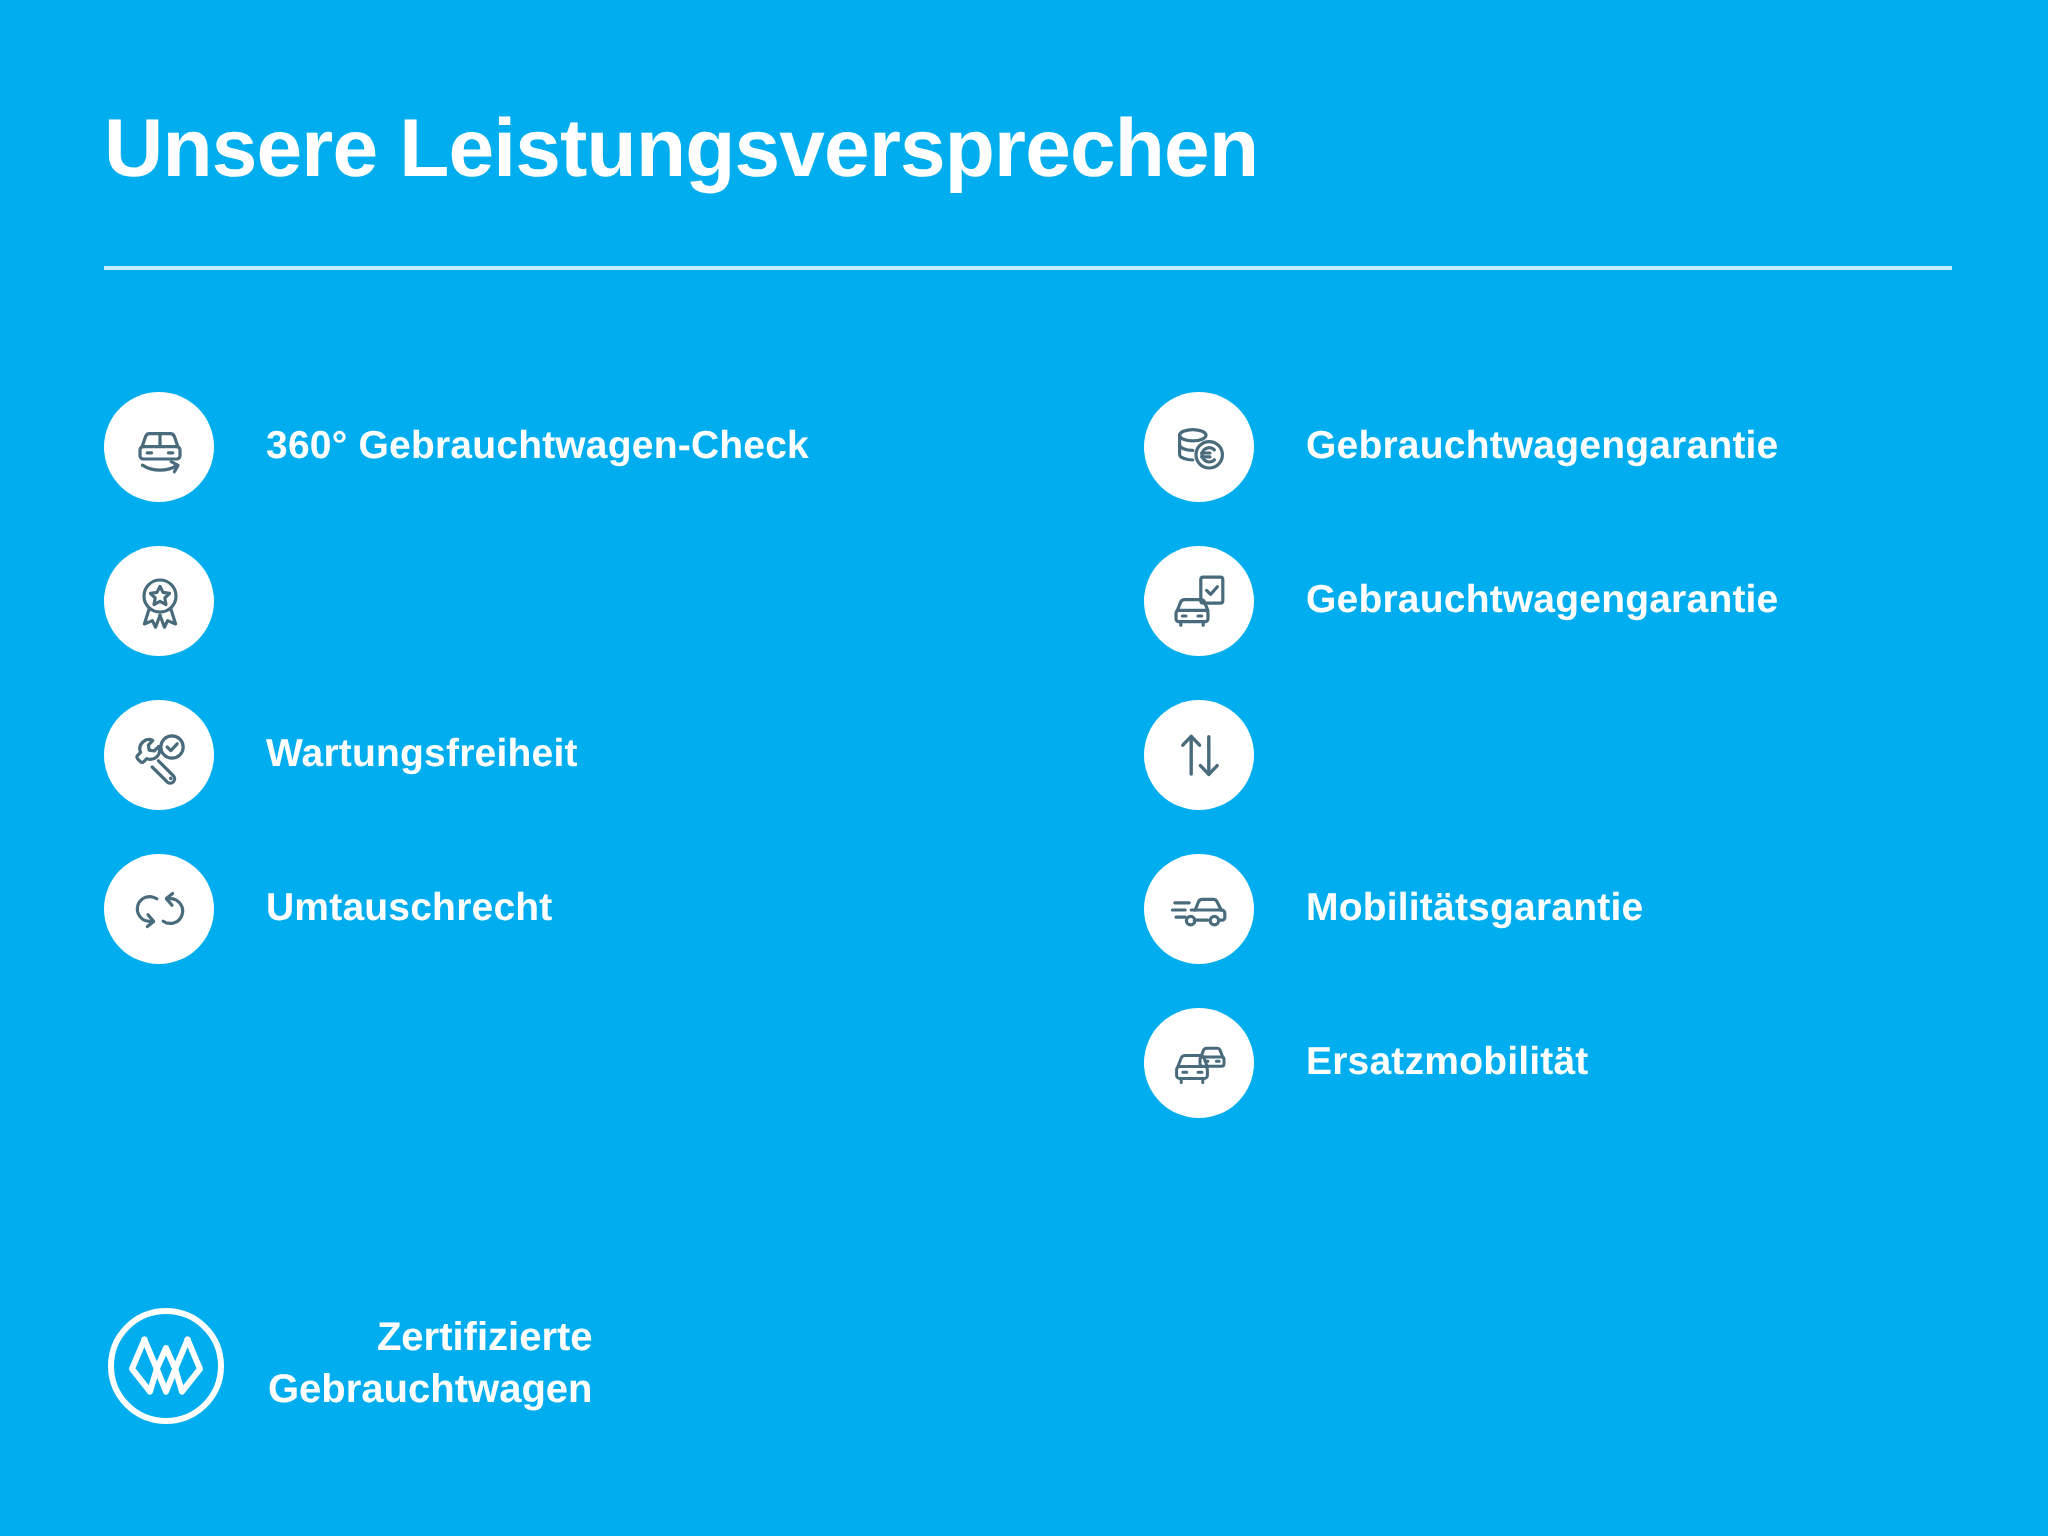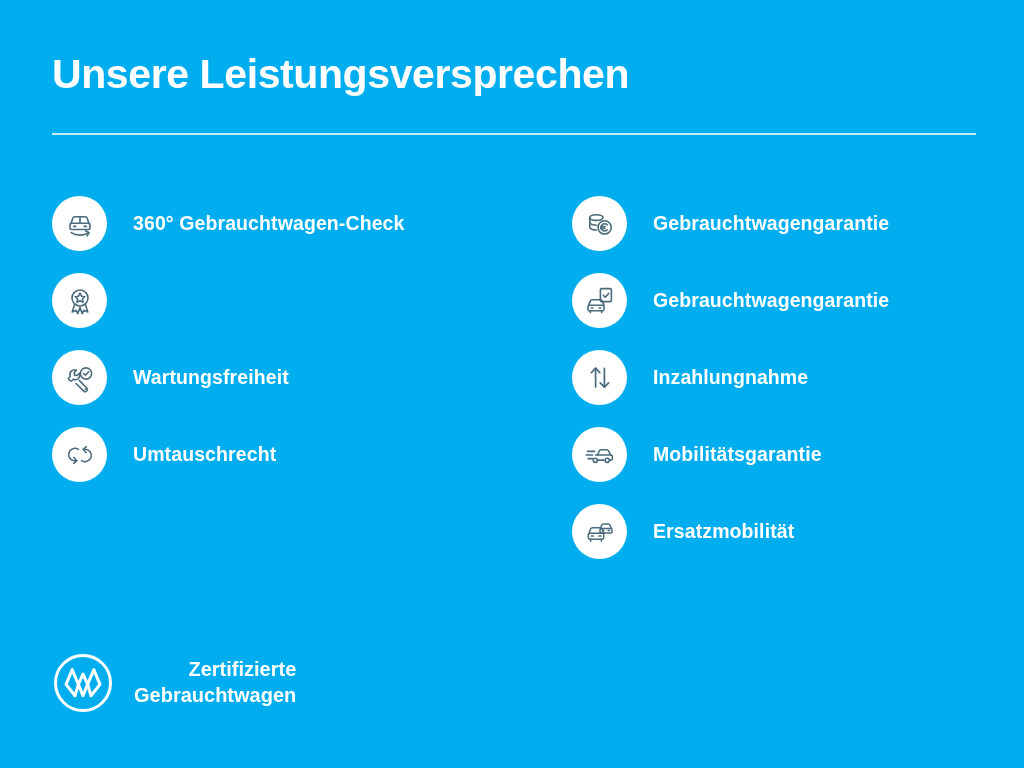--- a/index.html
+++ b/index.html
@@ -187,21 +187,20 @@
 
       <div class="promise-row">
         <span class="icon-badge">
           <svg width="34" height="34" viewBox="0 0 34 34" fill="none" stroke="#4a6b7c" stroke-width="1.7" stroke-linecap="round" stroke-linejoin="round">
             <path d="M12.6 26V7.4"></path>
             <path d="M8.4 11.6l4.2-4.4 4.2 4.4"></path>
             <path d="M21.4 7.4V26"></path>
             <path d="M17.2 21.8l4.2 4.4 4.2-4.4"></path>
           </svg>
         </span>
-        <span class="promise-label">Inzahlungnahme</span>
       </div>
 
       <div class="promise-row">
         <span class="icon-badge">
           <svg width="34" height="34" viewBox="0 0 34 34" fill="none" stroke="#4a6b7c" stroke-width="1.6" stroke-linecap="round" stroke-linejoin="round">
             <path d="M14.6 17l1.6-4c.3-.8 1-1.3 1.8-1.3h5.6c.8 0 1.5.4 1.9 1.1l2.1 4.2"></path>
             <path d="M12.6 17h15.2a1.6 1.6 0 011.6 1.6v2.2a1.3 1.3 0 01-1.3 1.3h-1.5"></path>
             <path d="M20.8 22.1h-6.6"></path>
             <circle cx="24.2" cy="22.3" r="2.1"></circle>
             <circle cx="12.3" cy="22.3" r="2.1"></circle>

